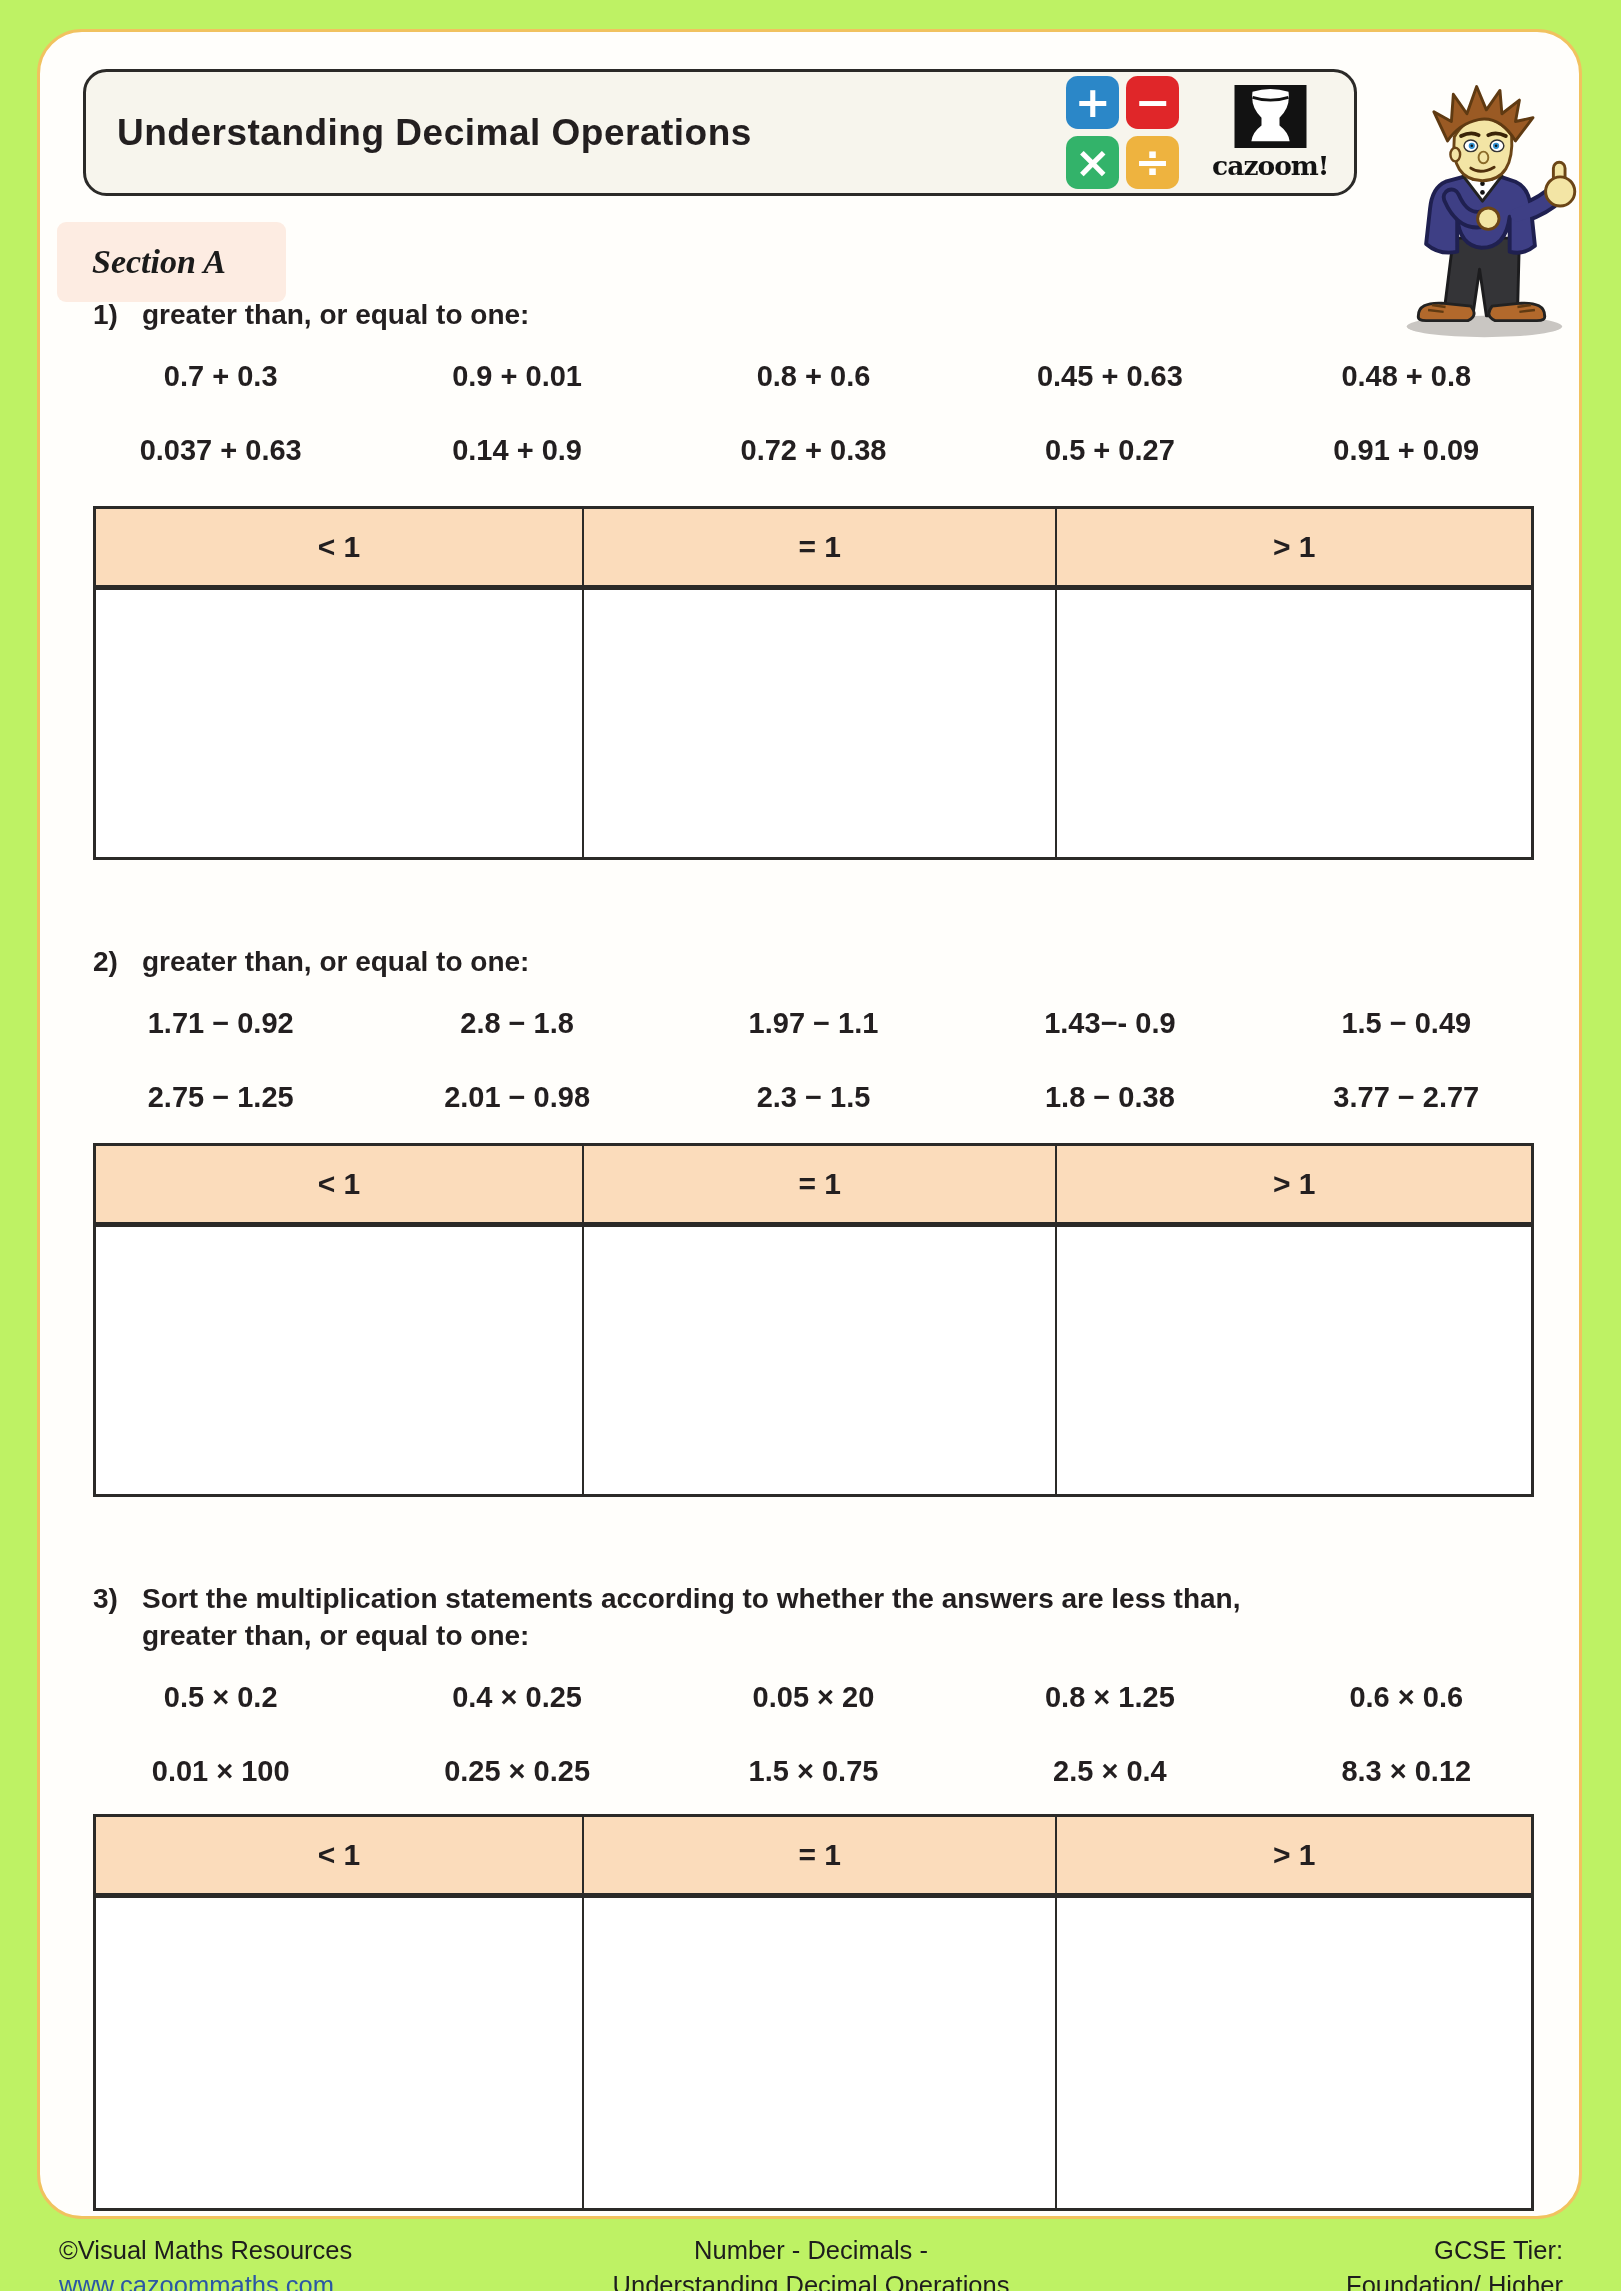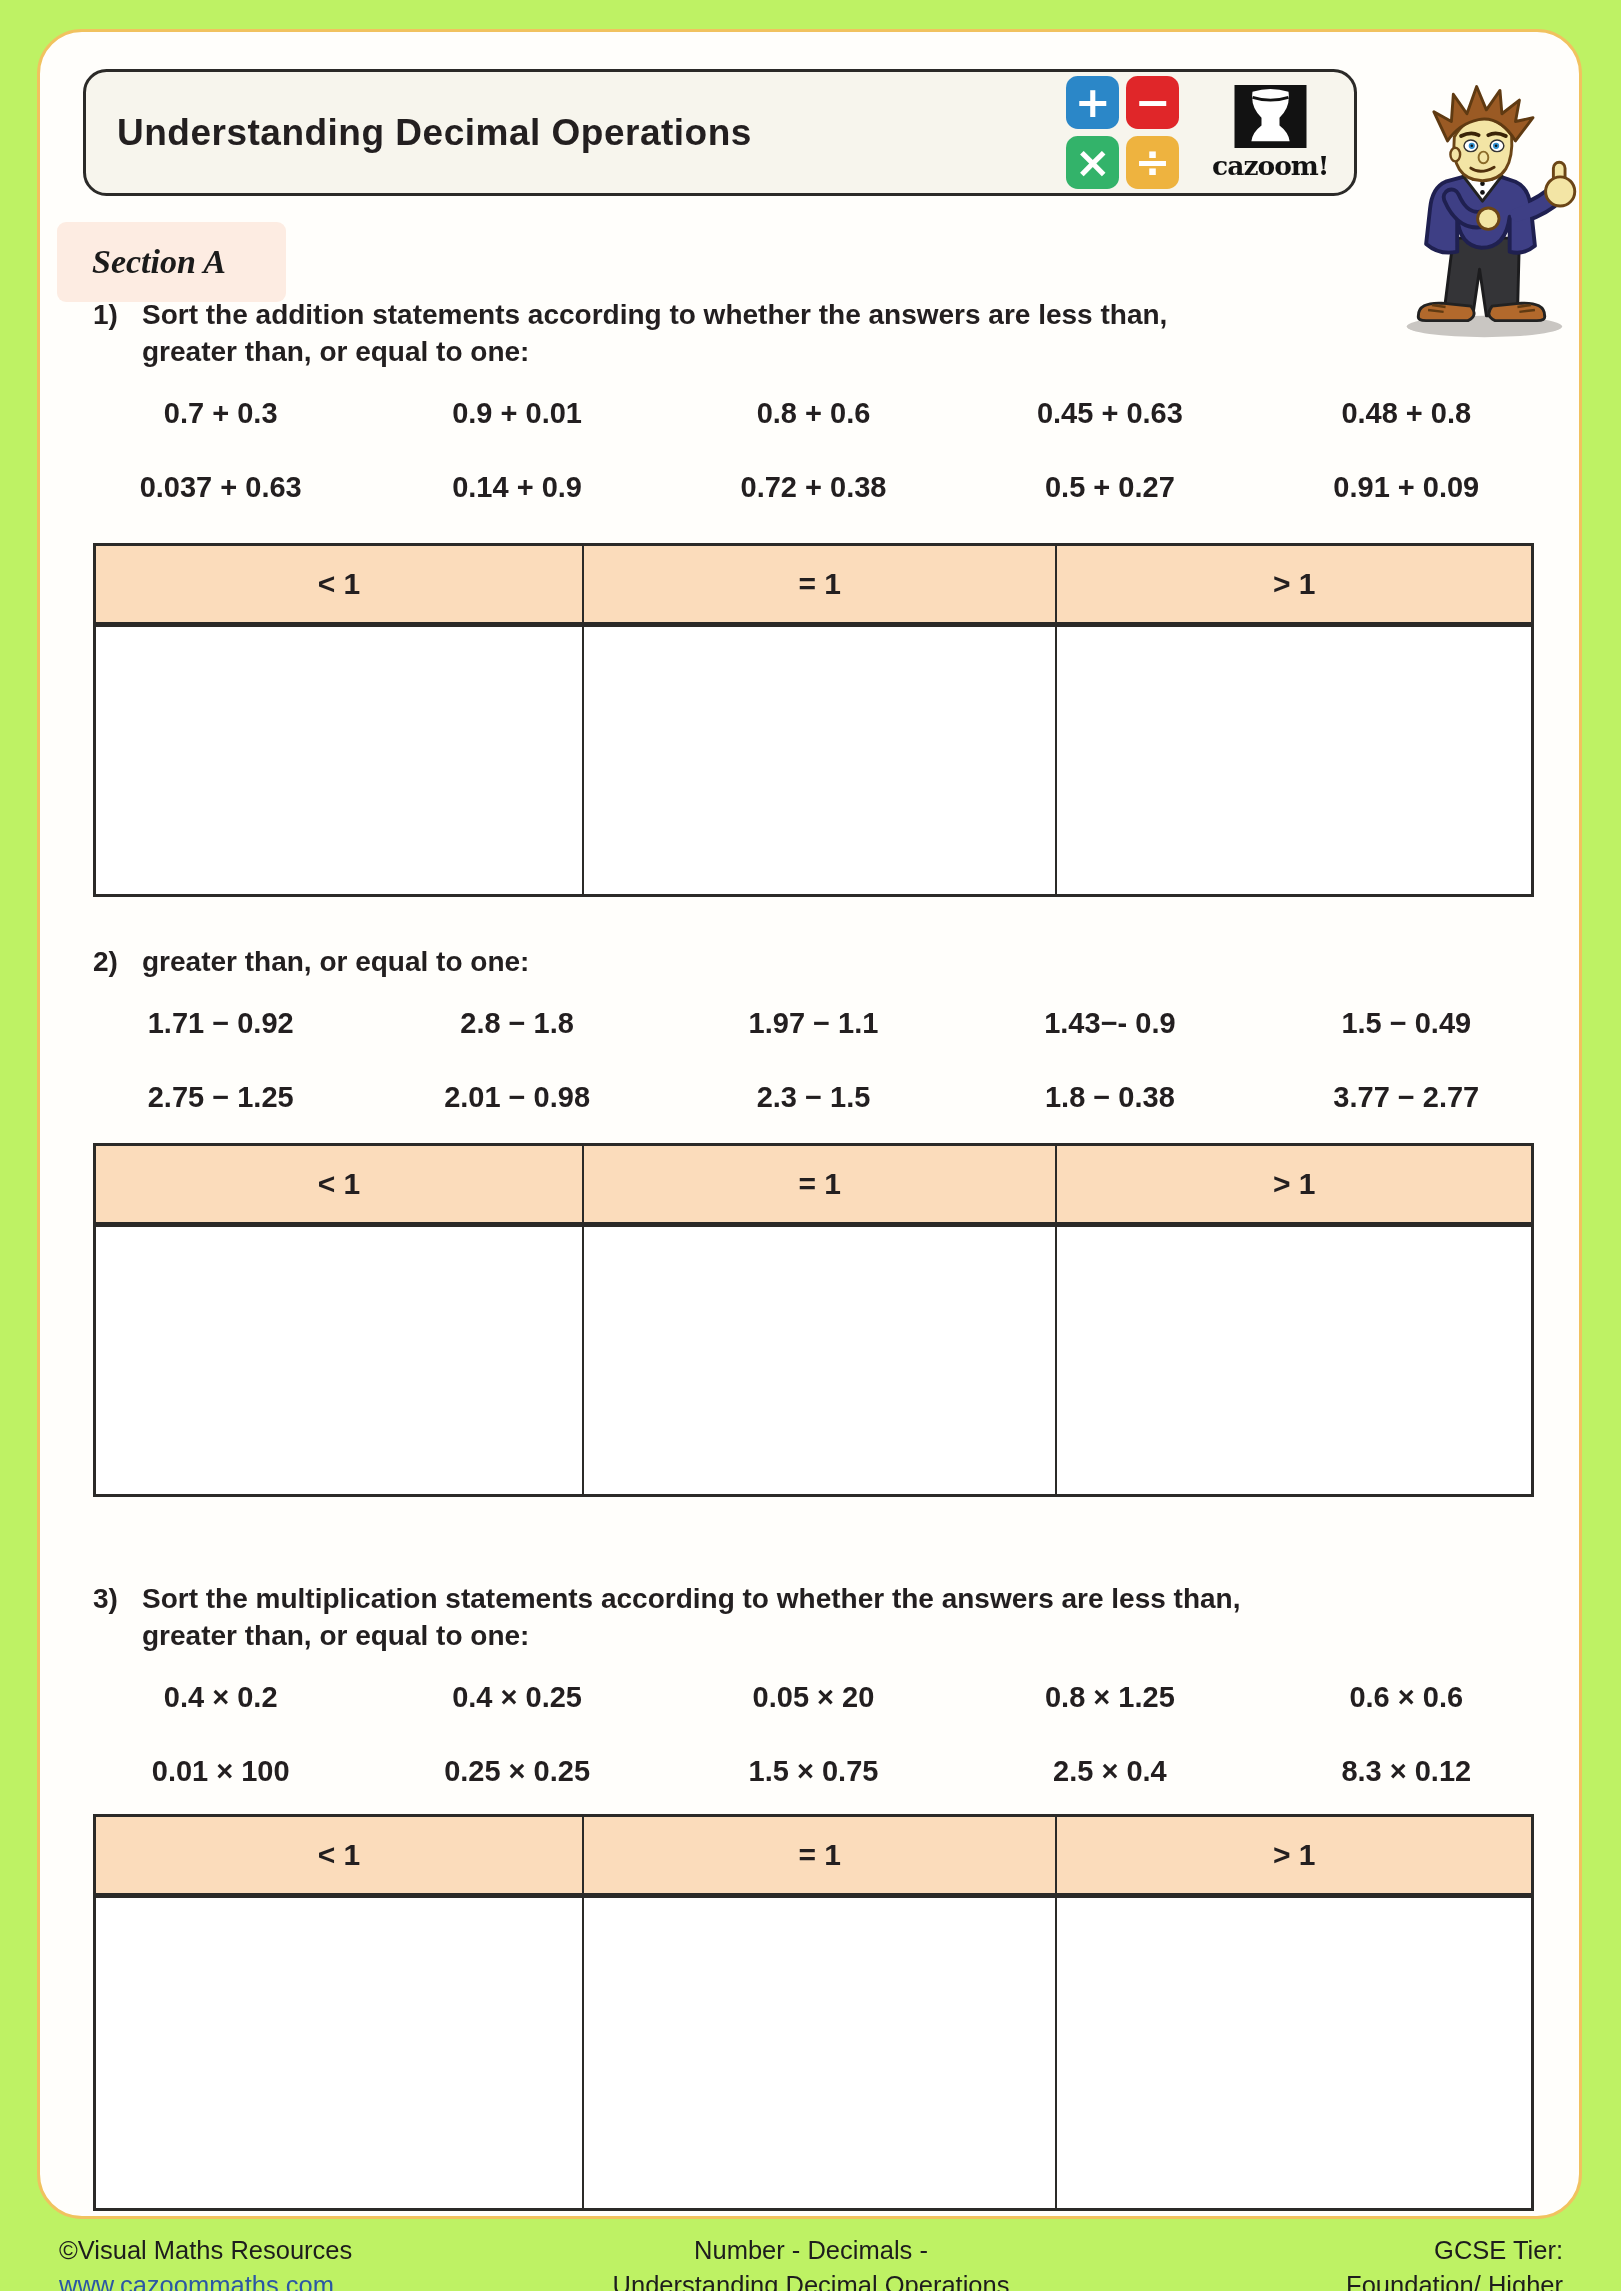--- a/index.html
+++ b/index.html
@@ -177,21 +177,20 @@
   </svg>
 
   <div class="section-label">
     <span>Section A</span>
   </div>
 
   <div class="qblock q1">
     <div class="q-heading">
       <span class="q-num">1)</span>
       <div>
-        <div>Sort the addition statements according to whether the answers are less than,</div>
         <div>greater than, or equal to one:</div>
       </div>
     </div>
     <div class="statements">
       <span class="stmt">0.7 + 0.3</span>
       <span class="stmt">0.9 + 0.01</span>
       <span class="stmt">0.8 + 0.6</span>
       <span class="stmt">0.45 + 0.63</span>
       <span class="stmt">0.48 + 0.8</span>
       <span class="stmt">0.037 + 0.63</span>
@@ -249,21 +248,21 @@
 
   <div class="qblock q3">
     <div class="q-heading">
       <span class="q-num">3)</span>
       <div>
         <div>Sort the multiplication statements according to whether the answers are less than,</div>
         <div>greater than, or equal to one:</div>
       </div>
     </div>
     <div class="statements">
-      <span class="stmt">0.4 × 0.2</span>
+      <span class="stmt">0.5 × 0.2</span>
       <span class="stmt">0.4 × 0.25</span>
       <span class="stmt">0.05 × 20</span>
       <span class="stmt">0.8 × 1.25</span>
       <span class="stmt">0.6 × 0.6</span>
       <span class="stmt">0.01 × 100</span>
       <span class="stmt">0.25 × 0.25</span>
       <span class="stmt">1.5 × 0.75</span>
       <span class="stmt">2.5 × 0.4</span>
       <span class="stmt">8.3 × 0.12</span>
     </div>

